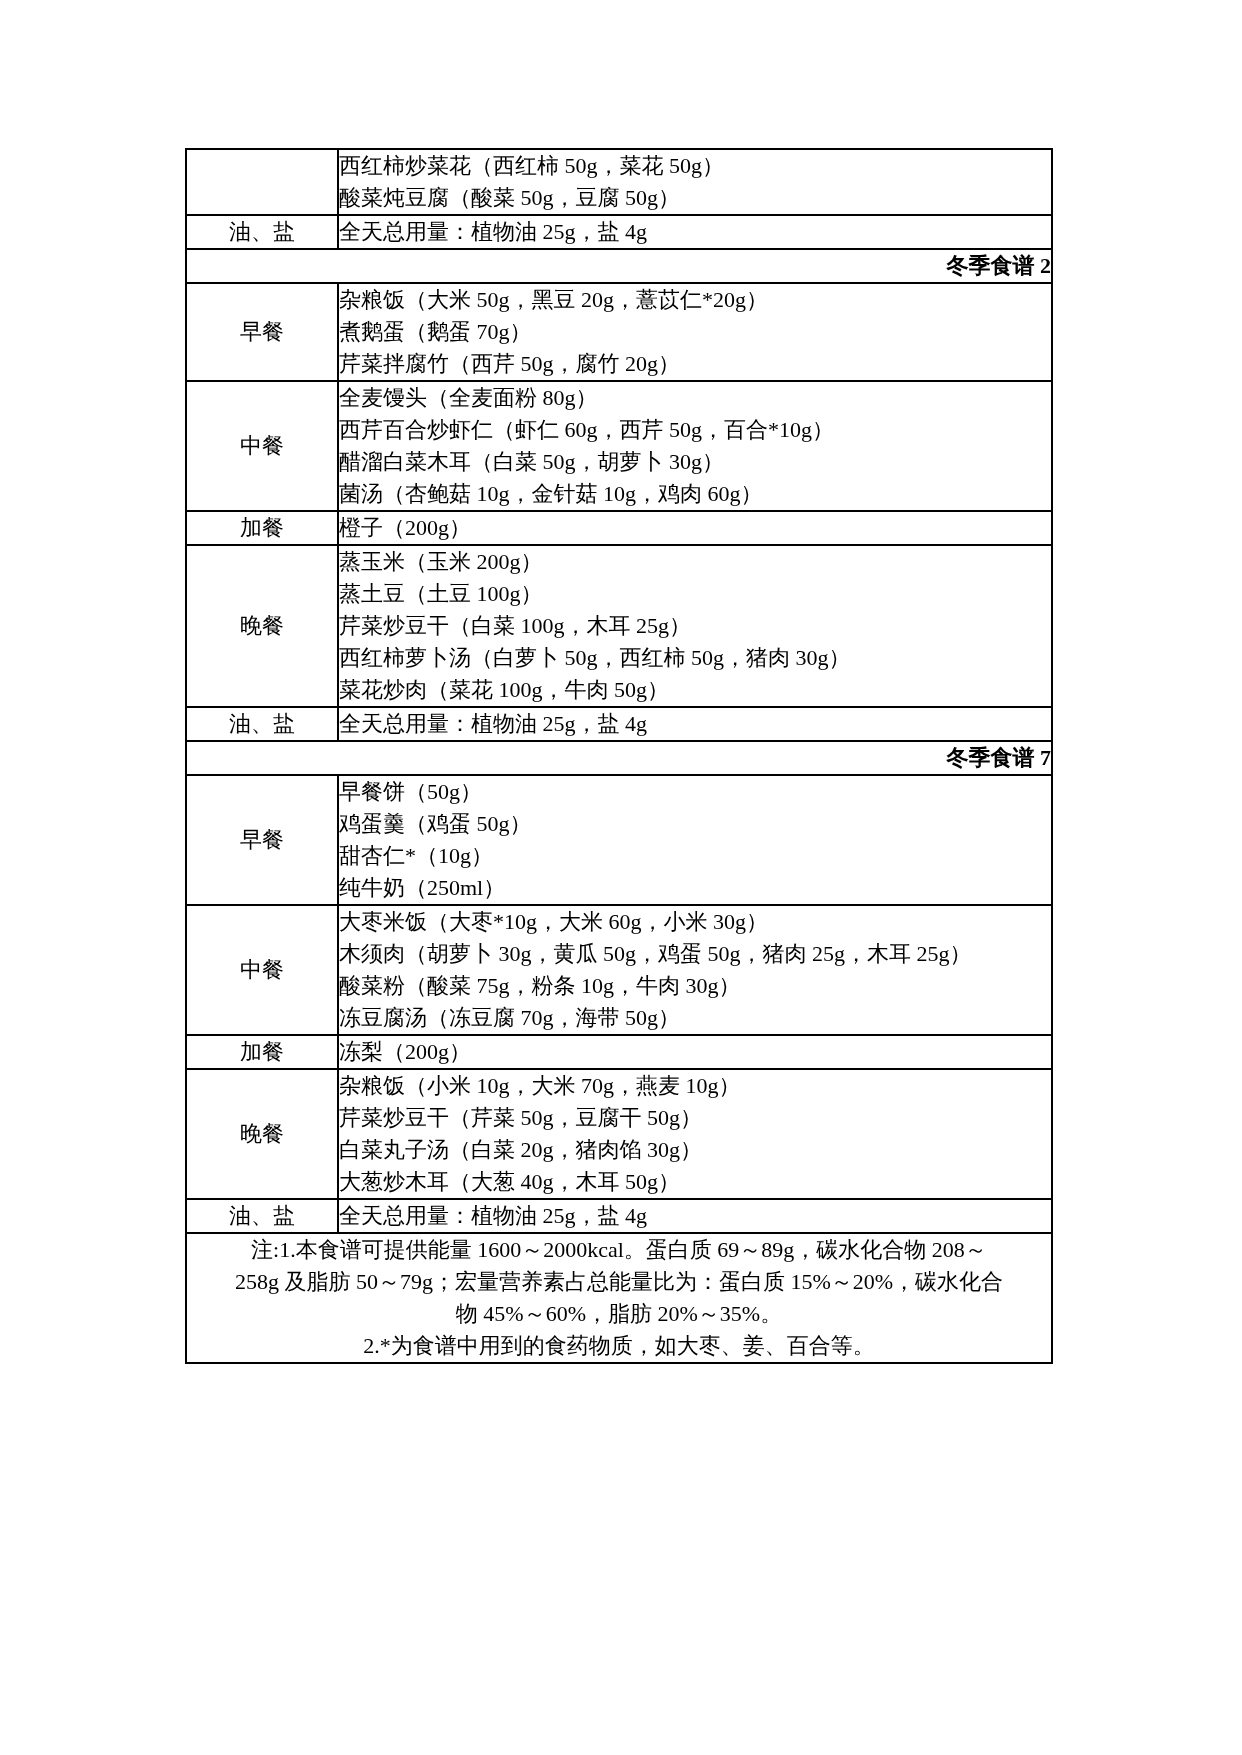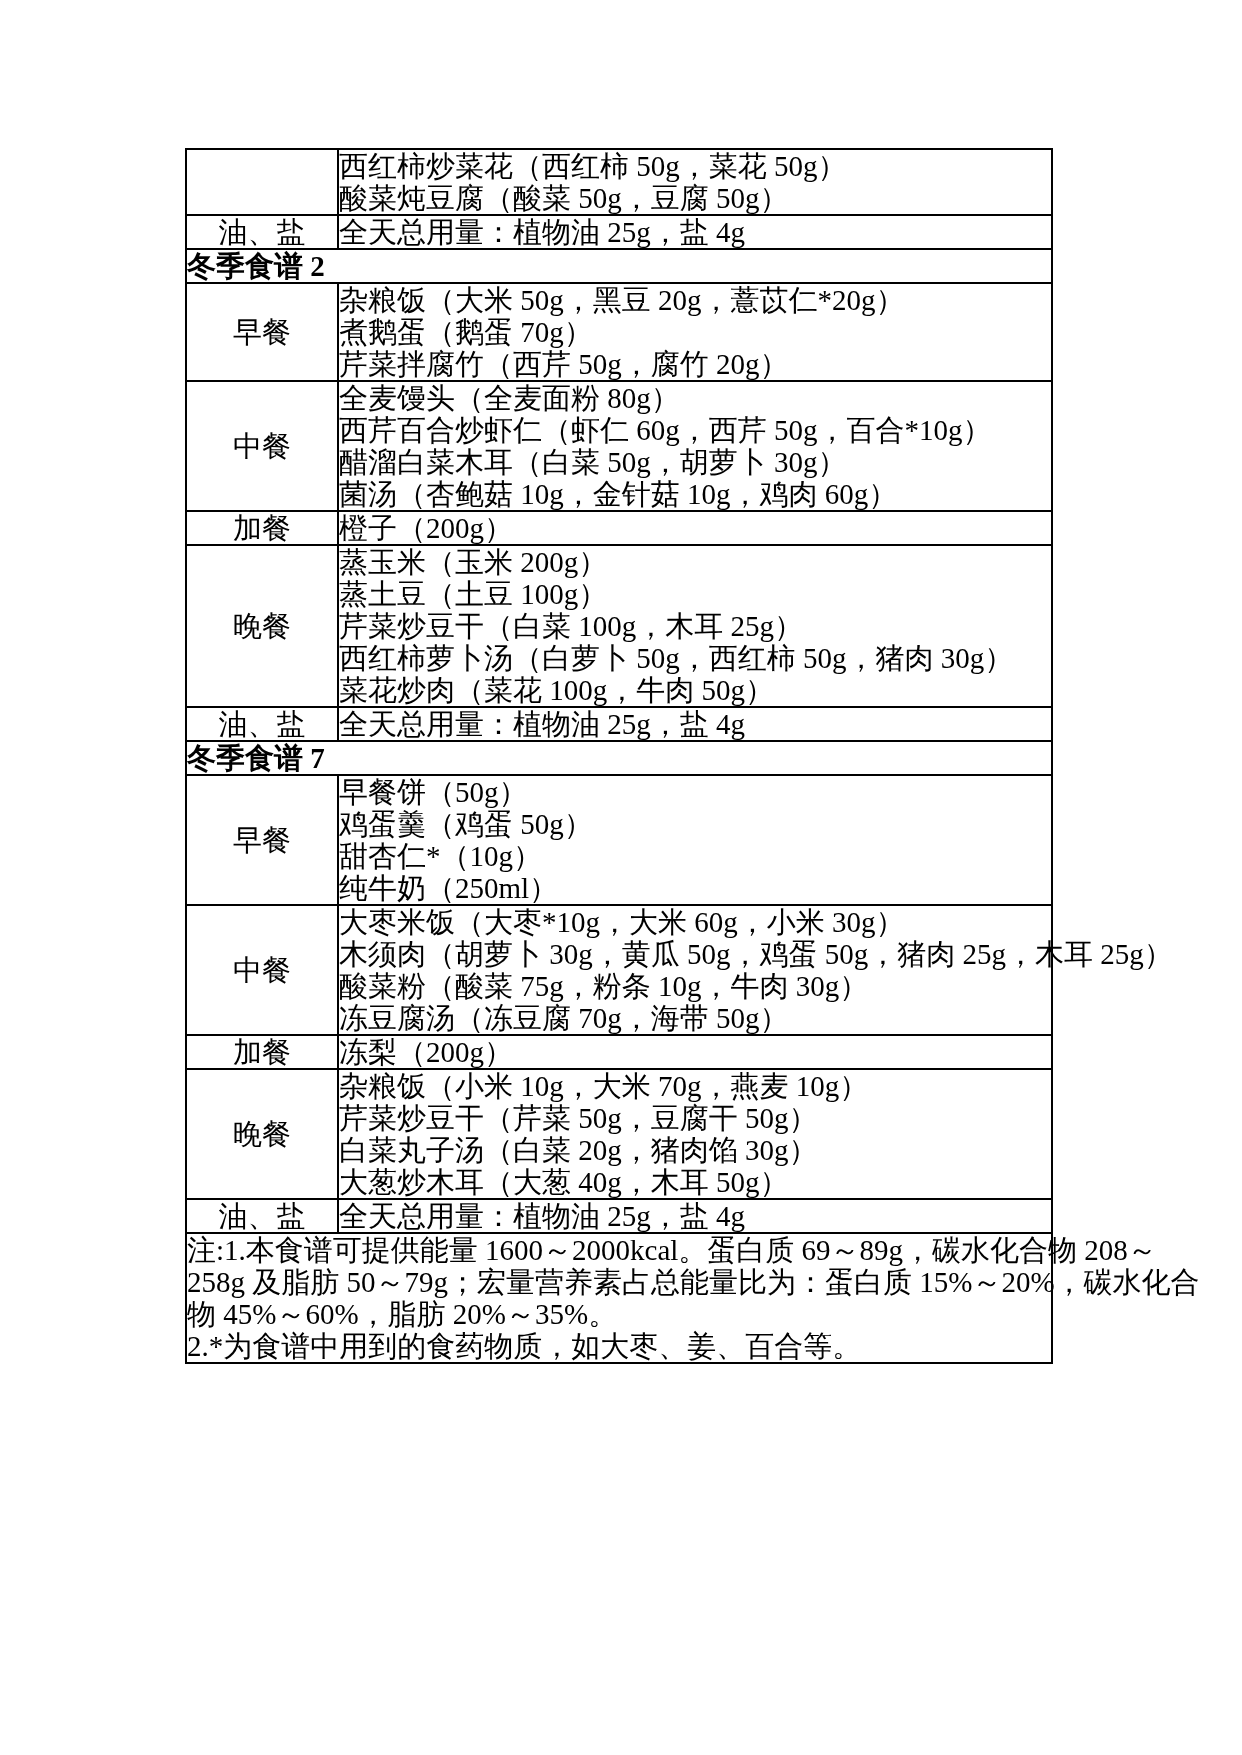--- a/index.html
+++ b/index.html
@@ -19,41 +19,41 @@
   table.recipe-table {
     position: absolute;
     left: 185px;
     top: 148px;
     width: 868px;
     border-collapse: collapse;
     table-layout: fixed;
   }
   table.recipe-table td {
     border: 2px solid #000000;
-    font-size: 29px;
+    font-size: 22px;
     line-height: 32px;
     padding: 0;
     vertical-align: middle;
   }
   td.label-cell {
     width: 150px;
     text-align: center;
   }
   td.content-cell {
     text-align: left;
     padding-left: 12px;
     padding-right: 4px;
   }
   td.header-cell {
-    text-align: left;
+    text-align: right;
     font-weight: bold;
     margin-top: 44px;
   }
   td.notes-cell {
-    text-align: left;
+    text-align: center;
     padding-left: 6px;
     padding-right: 4px;
   }
   .dish-line, .note-line {
     white-space: nowrap;
   }
   .page-number {
     position: absolute;
     left: 0;
     top: 1628px;

